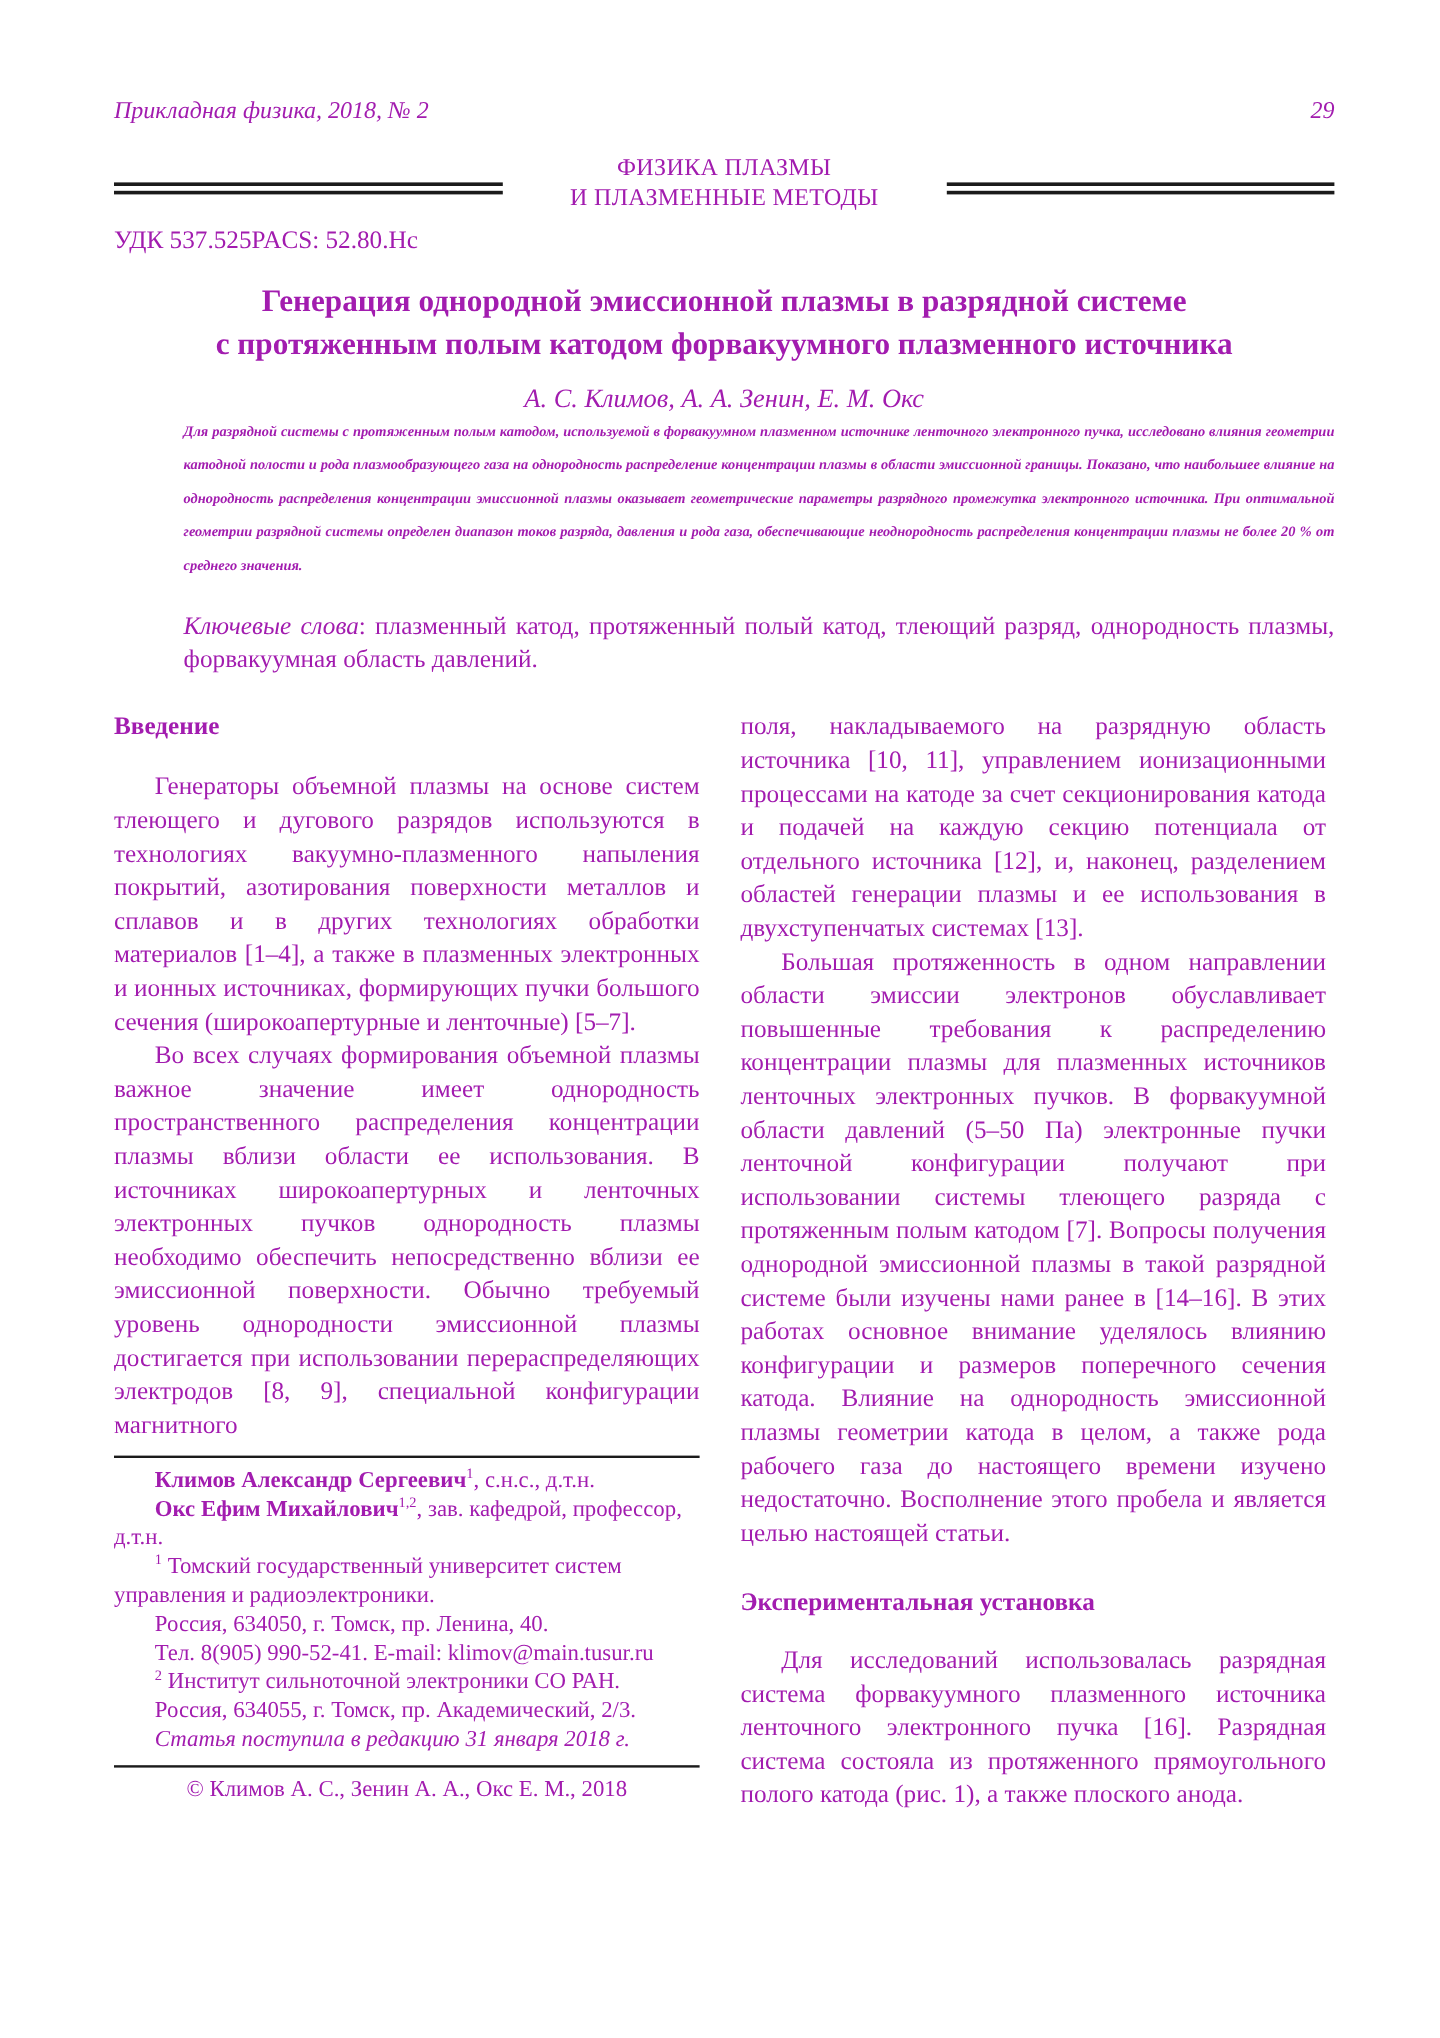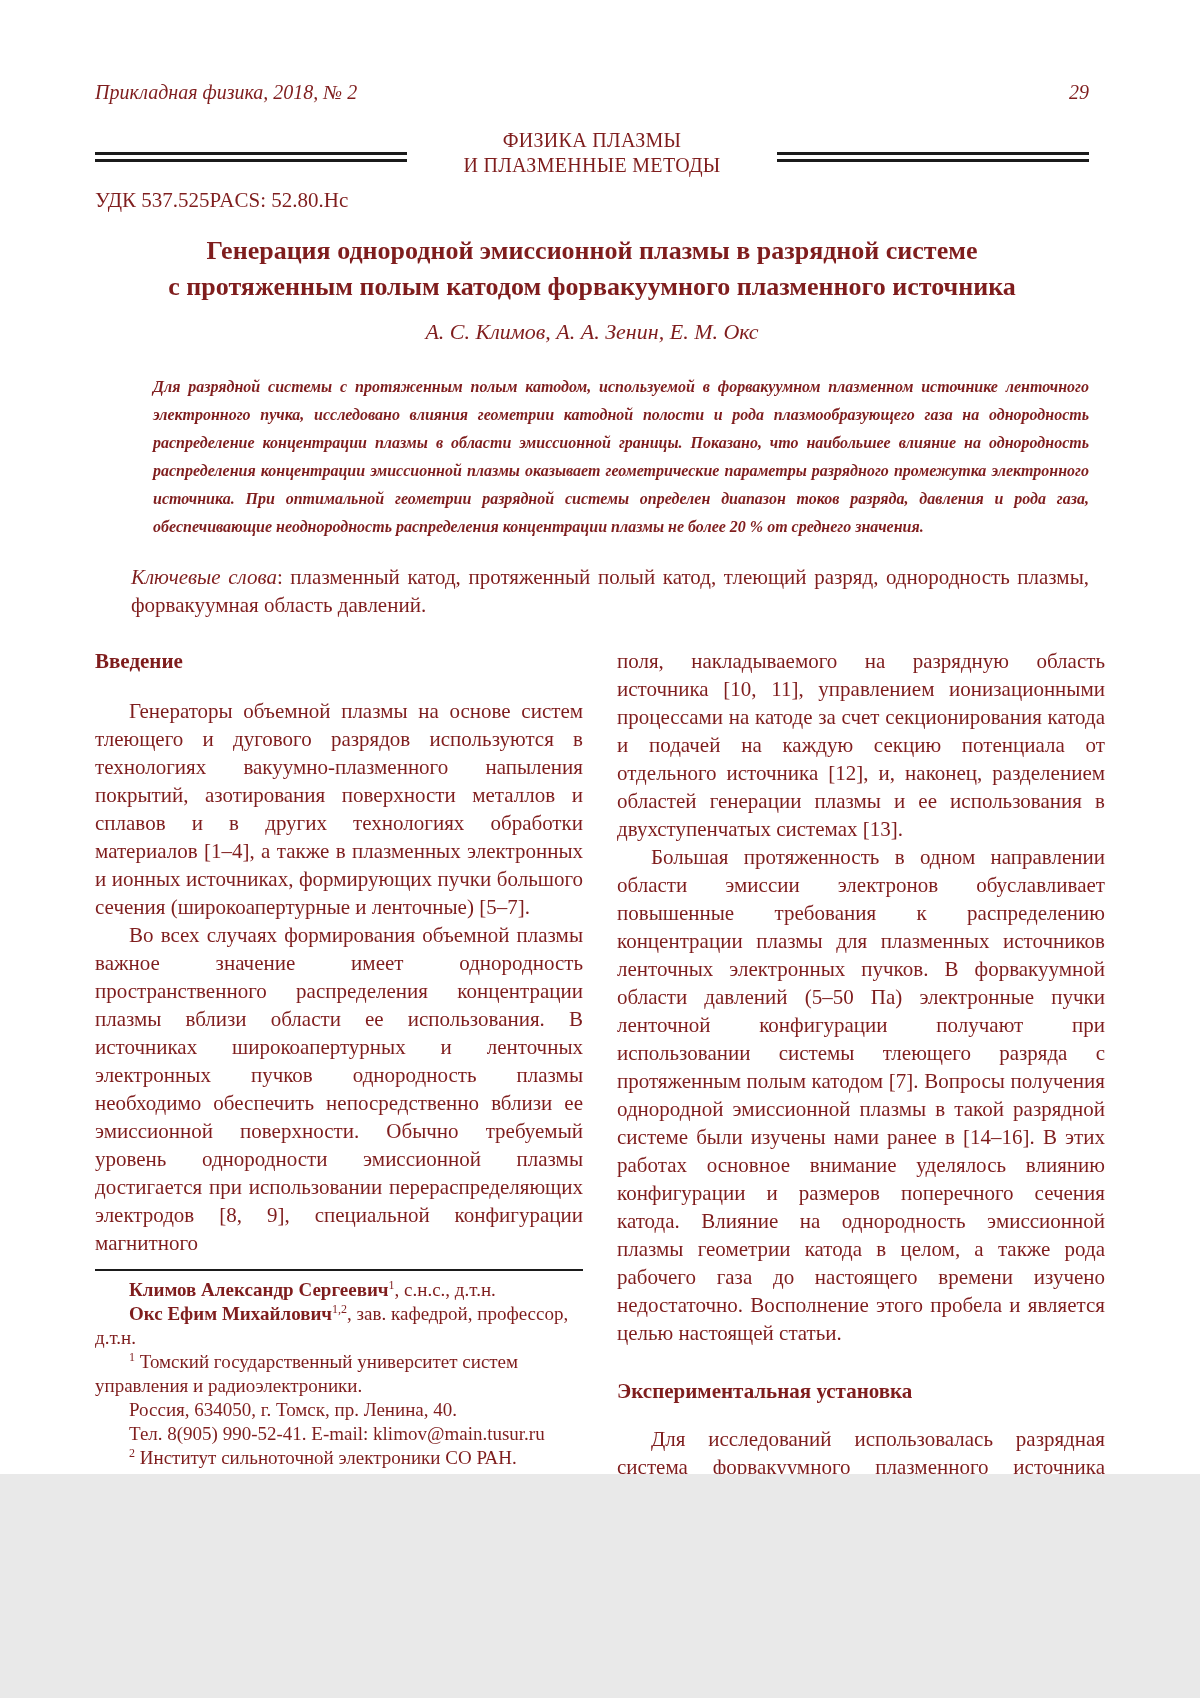--- a/index.html
+++ b/index.html
@@ -1,50 +1,50 @@
 <!DOCTYPE html>
 <html lang="ru"><head>
 <meta charset="utf-8">
 <style>
   html,body { margin:0; padding:0; background:#e9e9e9; }
   .page {
     position:relative;
-    width:1200px; height:1474px;
+    width:1200px; height:1698px;
     margin:0 auto;
     background:#ffffff;
     box-sizing:border-box;
-    padding:80px 111px 0 95px;
+    padding:80px 88px 0 95px;
     overflow:hidden;
     font-family:"Liberation Serif","DejaVu Serif",serif;
-    color:#7f1d1d;
+    color:#a21caf;
   }
 
   
   .running-head { display:flex; justify-content:space-between; align-items:baseline;
     font-style:italic; font-size:20px; line-height:24px; }
 
   
   .banner-row { display:flex; align-items:flex-start; margin-top:24px; }
   .banner-rule { flex:1 1 auto; height:4px; border-top:3px solid #1b1b1b; border-bottom:3px solid #1b1b1b; margin-top:24px; }
   .banner-text { width:370px; flex:0 0 auto; text-align:center;
     font-size:20px; line-height:25px; letter-spacing:0.3px; }
 
   .codes-row { display:flex; margin-top:10px;
     font-size:21px; line-height:25px; }
 
   .title { margin-top:20px; text-align:center; font-weight:bold;
     font-size:26px; line-height:36px; }
 
   .authors { margin-top:14px; text-align:center; font-style:italic; font-size:22px; line-height:26px; }
 
-  .abstract { margin-top:28px; margin-left:58px;
+  .abstract { margin-left:58px;
     font-weight:bold; font-style:italic;
-    font-size:16px; line-height:28px; text-align:justify; }
+    font-size:12px; line-height:28px; text-align:justify; }
 
-  .keywords { margin-top:22px; margin-left:36px;
+  .keywords { margin-top:22px; margin-left:58px;
     font-size:21px; line-height:28px; text-align:justify; }
   .kw-label { font-style:italic; }
 
   
   .columns { display:flex; gap:34px; margin-top:28px; }
   .col { width:488px; flex:0 0 488px; font-size:21px; line-height:28px; text-align:justify; }
   .col p { margin:0; text-indent:34px; }
   .col p.no-indent { text-indent:0; }
   .section-heading { text-align:left; font-weight:bold; font-size:21px; line-height:28px; margin:0 0 22px 0; }
   .section-heading.mid { margin:30px 0 20px 0; }

